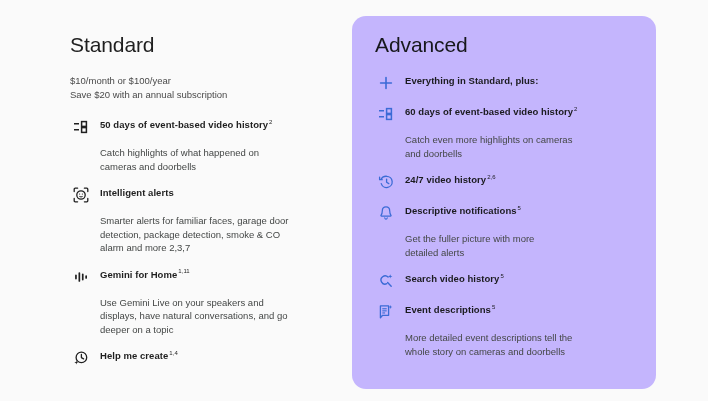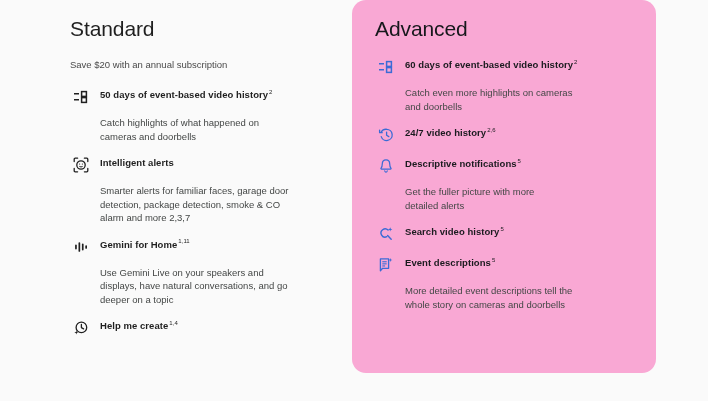--- a/index.html
+++ b/index.html
@@ -19,39 +19,39 @@
 
   .plans {
     position: relative;
     width: 708px;
     height: 401px;
   }
 
   
   .col {
     position: absolute;
-    top: 0;
+    top: 16px;
     height: 373px;
     padding-top: 16px;
   }
 
   .col-standard {
     left: 0;
     width: 352px;
     padding-left: 70px;
     padding-right: 16px;
     background: #fafafa;
   }
 
   .col-advanced {
     left: 352px;
     width: 304px;
     padding-left: 23px;
     padding-right: 12px;
-    background: #f9a8d4;
+    background: #c4b5fd;
     border-radius: 14px 14px 14px 14px;
   }
 
   
   .plan-title {
     font-size: 21px;
     font-weight: 400;
     color: #1f1f1f;
     letter-spacing: -0.1px;
     line-height: 26px;
@@ -127,20 +127,21 @@
   svg { display: block; }
 </style>
 </head>
 <body>
 
 <div class="plans">
 
   <div class="col col-standard">
     <div class="plan-title">Standard</div>
     <div class="price-block">
+      <div class="price-line">$10/month or $100/year</div>
       <div class="price-line">Save $20 with an annual subscription</div>
     </div>
 
     <div class="feature">
       <span class="feature-icon">
         <svg width="16" height="16" viewBox="0 0 16 16">
           <rect x="1" y="4" width="5" height="1.5" fill="#1f1f1f"></rect>
           <rect x="1" y="10" width="5" height="1.5" fill="#1f1f1f"></rect>
           <rect x="8.6" y="2.6" width="4.8" height="4.8" fill="none" stroke="#1f1f1f" stroke-width="1.5"></rect>
           <rect x="8.6" y="8.6" width="4.8" height="4.8" fill="none" stroke="#1f1f1f" stroke-width="1.5"></rect>
@@ -201,20 +202,30 @@
       </span>
       <div class="feature-body">
         <div class="feature-title"><span>Help me create</span><sup>1,4</sup></div>
       </div>
     </div>
   </div>
 
   <div class="col col-advanced">
     <div class="plan-title">Advanced</div>
 
+    <div class="feature feature-plus">
+      <span class="feature-icon">
+        <svg width="16" height="16" viewBox="0 0 16 16">
+          <path d="M8 2.6v10.8M2.6 8h10.8" stroke="#3b6bd6" stroke-width="1.6" stroke-linecap="round"></path>
+        </svg>
+      </span>
+      <div class="feature-body">
+        <div class="feature-title"><span>Everything in Standard, plus:</span><sup></sup></div>
+      </div>
+    </div>
 
     <div class="feature">
       <span class="feature-icon">
         <svg width="16" height="16" viewBox="0 0 16 16">
           <rect x="1" y="4" width="5" height="1.5" fill="#3b6bd6"></rect>
           <rect x="1" y="10" width="5" height="1.5" fill="#3b6bd6"></rect>
           <rect x="8.6" y="2.6" width="4.8" height="4.8" fill="none" stroke="#3b6bd6" stroke-width="1.5"></rect>
           <rect x="8.6" y="8.6" width="4.8" height="4.8" fill="none" stroke="#3b6bd6" stroke-width="1.5"></rect>
         </svg>
       </span>

